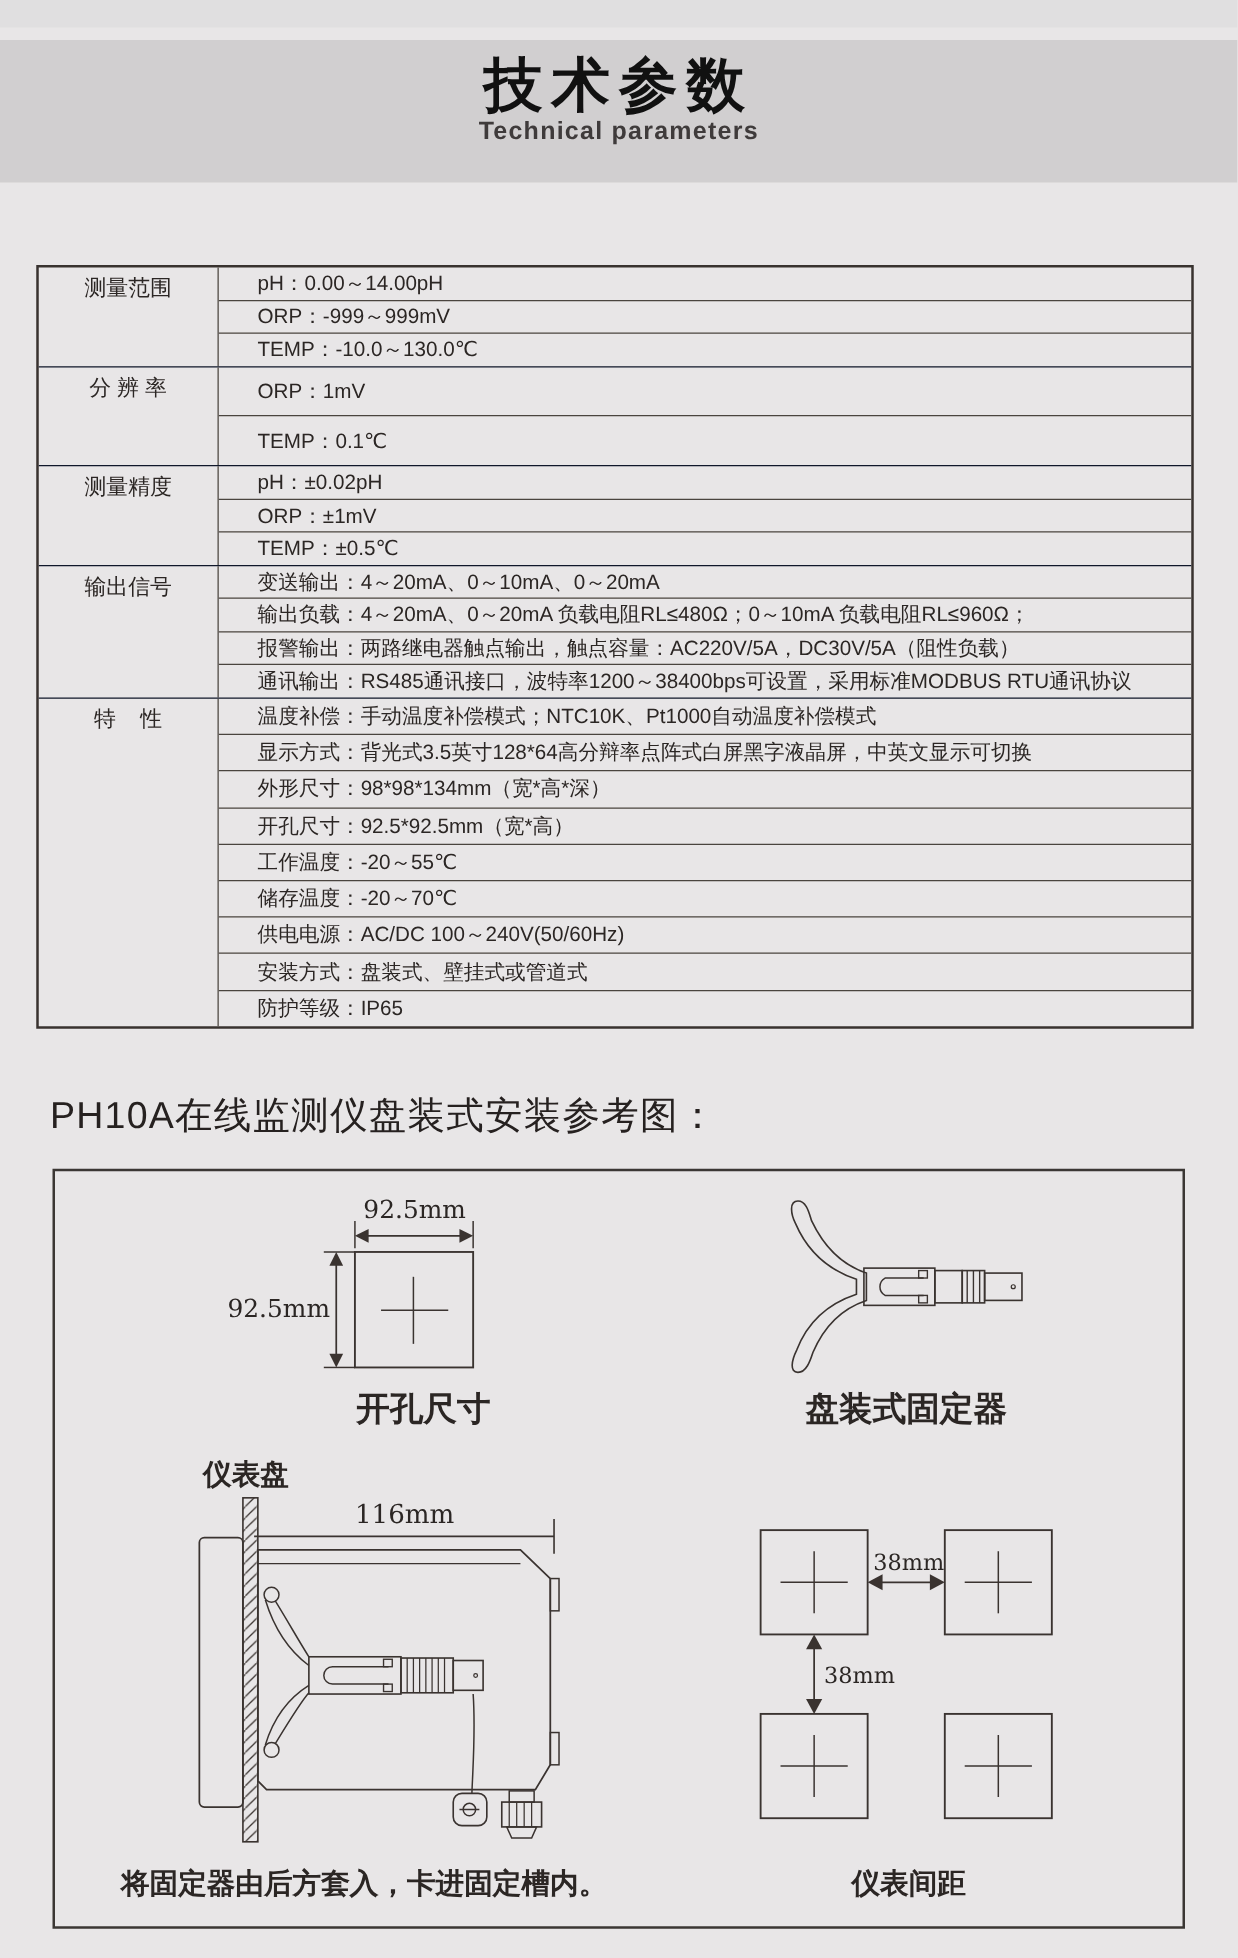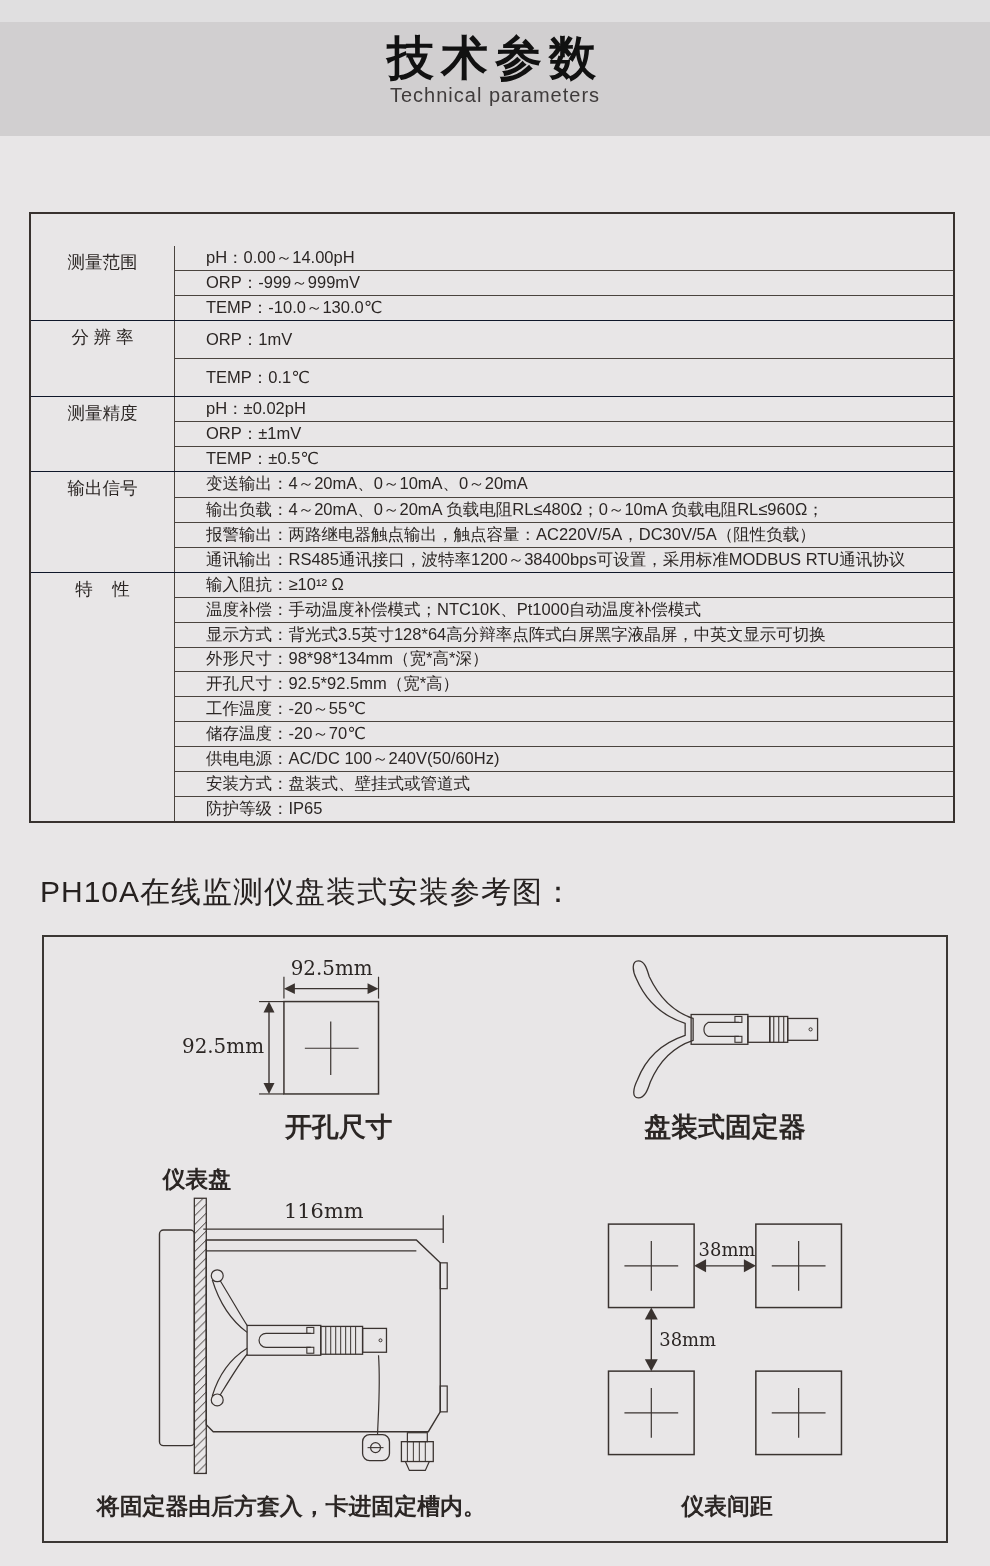--- a/index.html
+++ b/index.html
@@ -4,26 +4,26 @@
 <style>
   html,body{margin:0;padding:0;}
   body{
     width:990px;height:1566px;position:relative;overflow:hidden;
     background:#e8e6e7;
     font-family:"Liberation Sans","DejaVu Sans",sans-serif;
     color:#2b2624;
     -webkit-font-smoothing:antialiased;
   }
   .top-strip{position:absolute;left:0;top:0;width:990px;height:22px;background:#e0dfe0;}
-  .header-band{position:absolute;left:0;top:22px;width:990px;height:114px;background:#d1cfd0;text-align:center;}
+  .header-band{position:absolute;left:0;top:32px;width:990px;height:114px;background:#d1cfd0;text-align:center;}
   .main-title{
     margin:0;padding-top:10px;font-size:47px;font-weight:900;letter-spacing:7px;color:#111111;
     line-height:1.1;
   }
-  .sub-title{margin:0;font-size:20px;letter-spacing:1px;color:#3f3b3b;font-weight:400;}
+  .sub-title{margin:0;font-size:20px;letter-spacing:1px;color:#3f3b3b;font-weight:700;}
 
   
   .spec-table{
     position:absolute;left:29px;top:212px;width:926px;height:611px;
     border:2px solid #38322f;box-sizing:border-box;
     display:flex;flex-direction:column;
   }
   .spec-group{display:flex;flex-basis:0;min-height:0;border-top:1px solid #0f172a;}
   .spec-group:first-child{border-top:none;}
   .group-label{
@@ -59,21 +59,21 @@
 <body>
 
 <div class="top-strip"></div>
 
 <div class="header-band">
   <h1 class="main-title">技术参数</h1>
   <p class="sub-title">Technical parameters</p>
 </div>
 
 <div class="spec-table">
-    <div class="spec-group" style="flex-grow: 3; margin-top: 32px;">
+    <div class="spec-group" style="flex-grow: 3;">
       <div class="group-label">测量范围</div>
       <div class="group-rows">
         <div class="spec-row">pH：0.00～14.00pH</div>
         <div class="spec-row">ORP：-999～999mV</div>
         <div class="spec-row">TEMP：-10.0～130.0℃</div>
       </div>
     </div>
     <div class="spec-group" style="flex-grow: 3;">
       <div class="group-label">分 辨 率</div>
       <div class="group-rows">
@@ -94,21 +94,20 @@
       <div class="group-rows">
         <div class="spec-row">变送输出：4～20mA、0～10mA、0～20mA</div>
         <div class="spec-row">输出负载：4～20mA、0～20mA 负载电阻RL≤480Ω；0～10mA 负载电阻RL≤960Ω；</div>
         <div class="spec-row">报警输出：两路继电器触点输出，触点容量：AC220V/5A，DC30V/5A（阻性负载）</div>
         <div class="spec-row">通讯输出：RS485通讯接口，波特率1200～38400bps可设置，采用标准MODBUS RTU通讯协议</div>
       </div>
     </div>
     <div class="spec-group" style="flex-grow: 10;">
       <div class="group-label">特    性</div>
       <div class="group-rows">
-        <div class="spec-row">输入阻抗：≥10¹² Ω</div>
         <div class="spec-row">温度补偿：手动温度补偿模式；NTC10K、Pt1000自动温度补偿模式</div>
         <div class="spec-row">显示方式：背光式3.5英寸128*64高分辩率点阵式白屏黑字液晶屏，中英文显示可切换</div>
         <div class="spec-row">外形尺寸：98*98*134mm（宽*高*深）</div>
         <div class="spec-row">开孔尺寸：92.5*92.5mm（宽*高）</div>
         <div class="spec-row">工作温度：-20～55℃</div>
         <div class="spec-row">储存温度：-20～70℃</div>
         <div class="spec-row">供电电源：AC/DC 100～240V(50/60Hz)</div>
         <div class="spec-row">安装方式：盘装式、壁挂式或管道式</div>
         <div class="spec-row">防护等级：IP65</div>
       </div>

